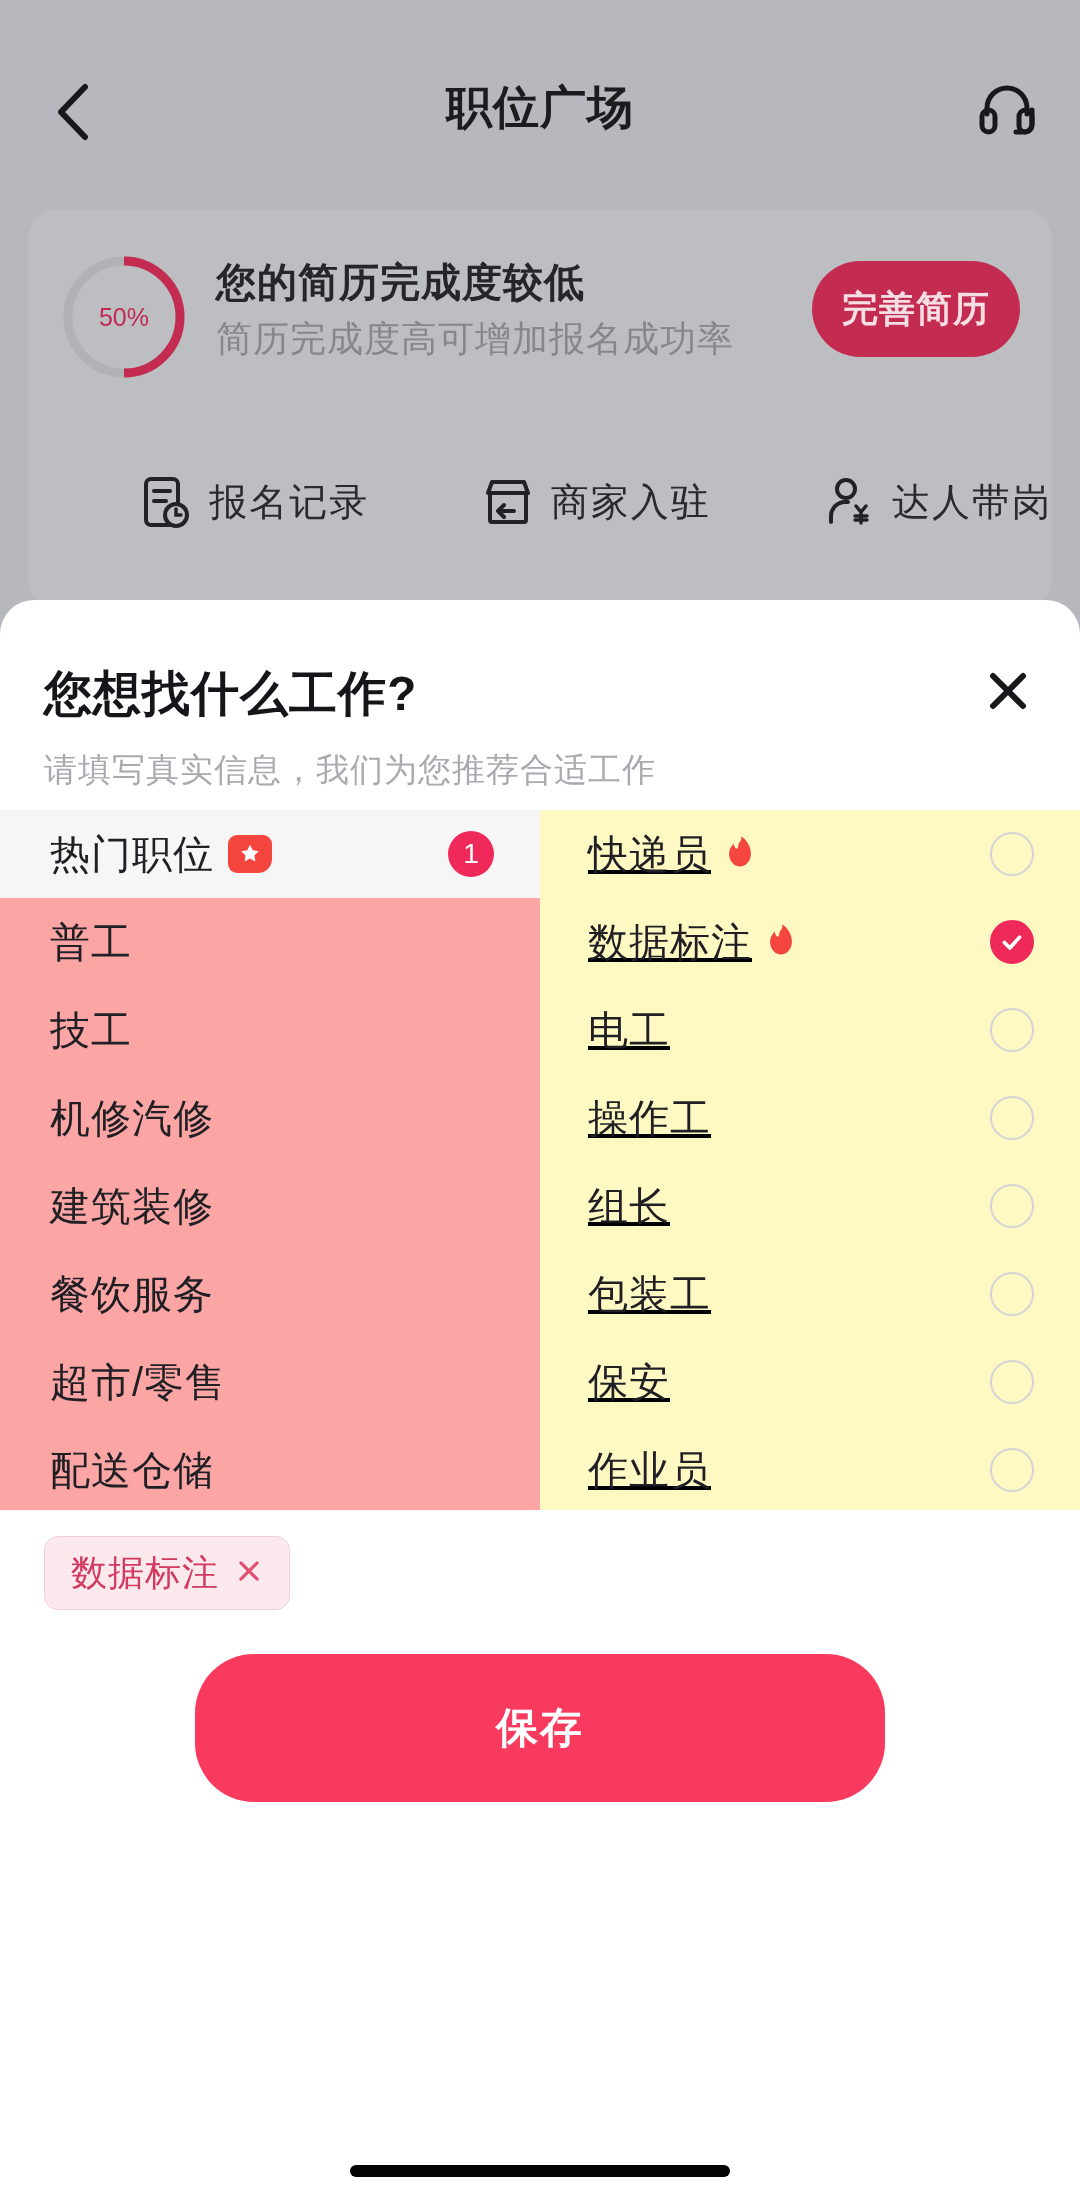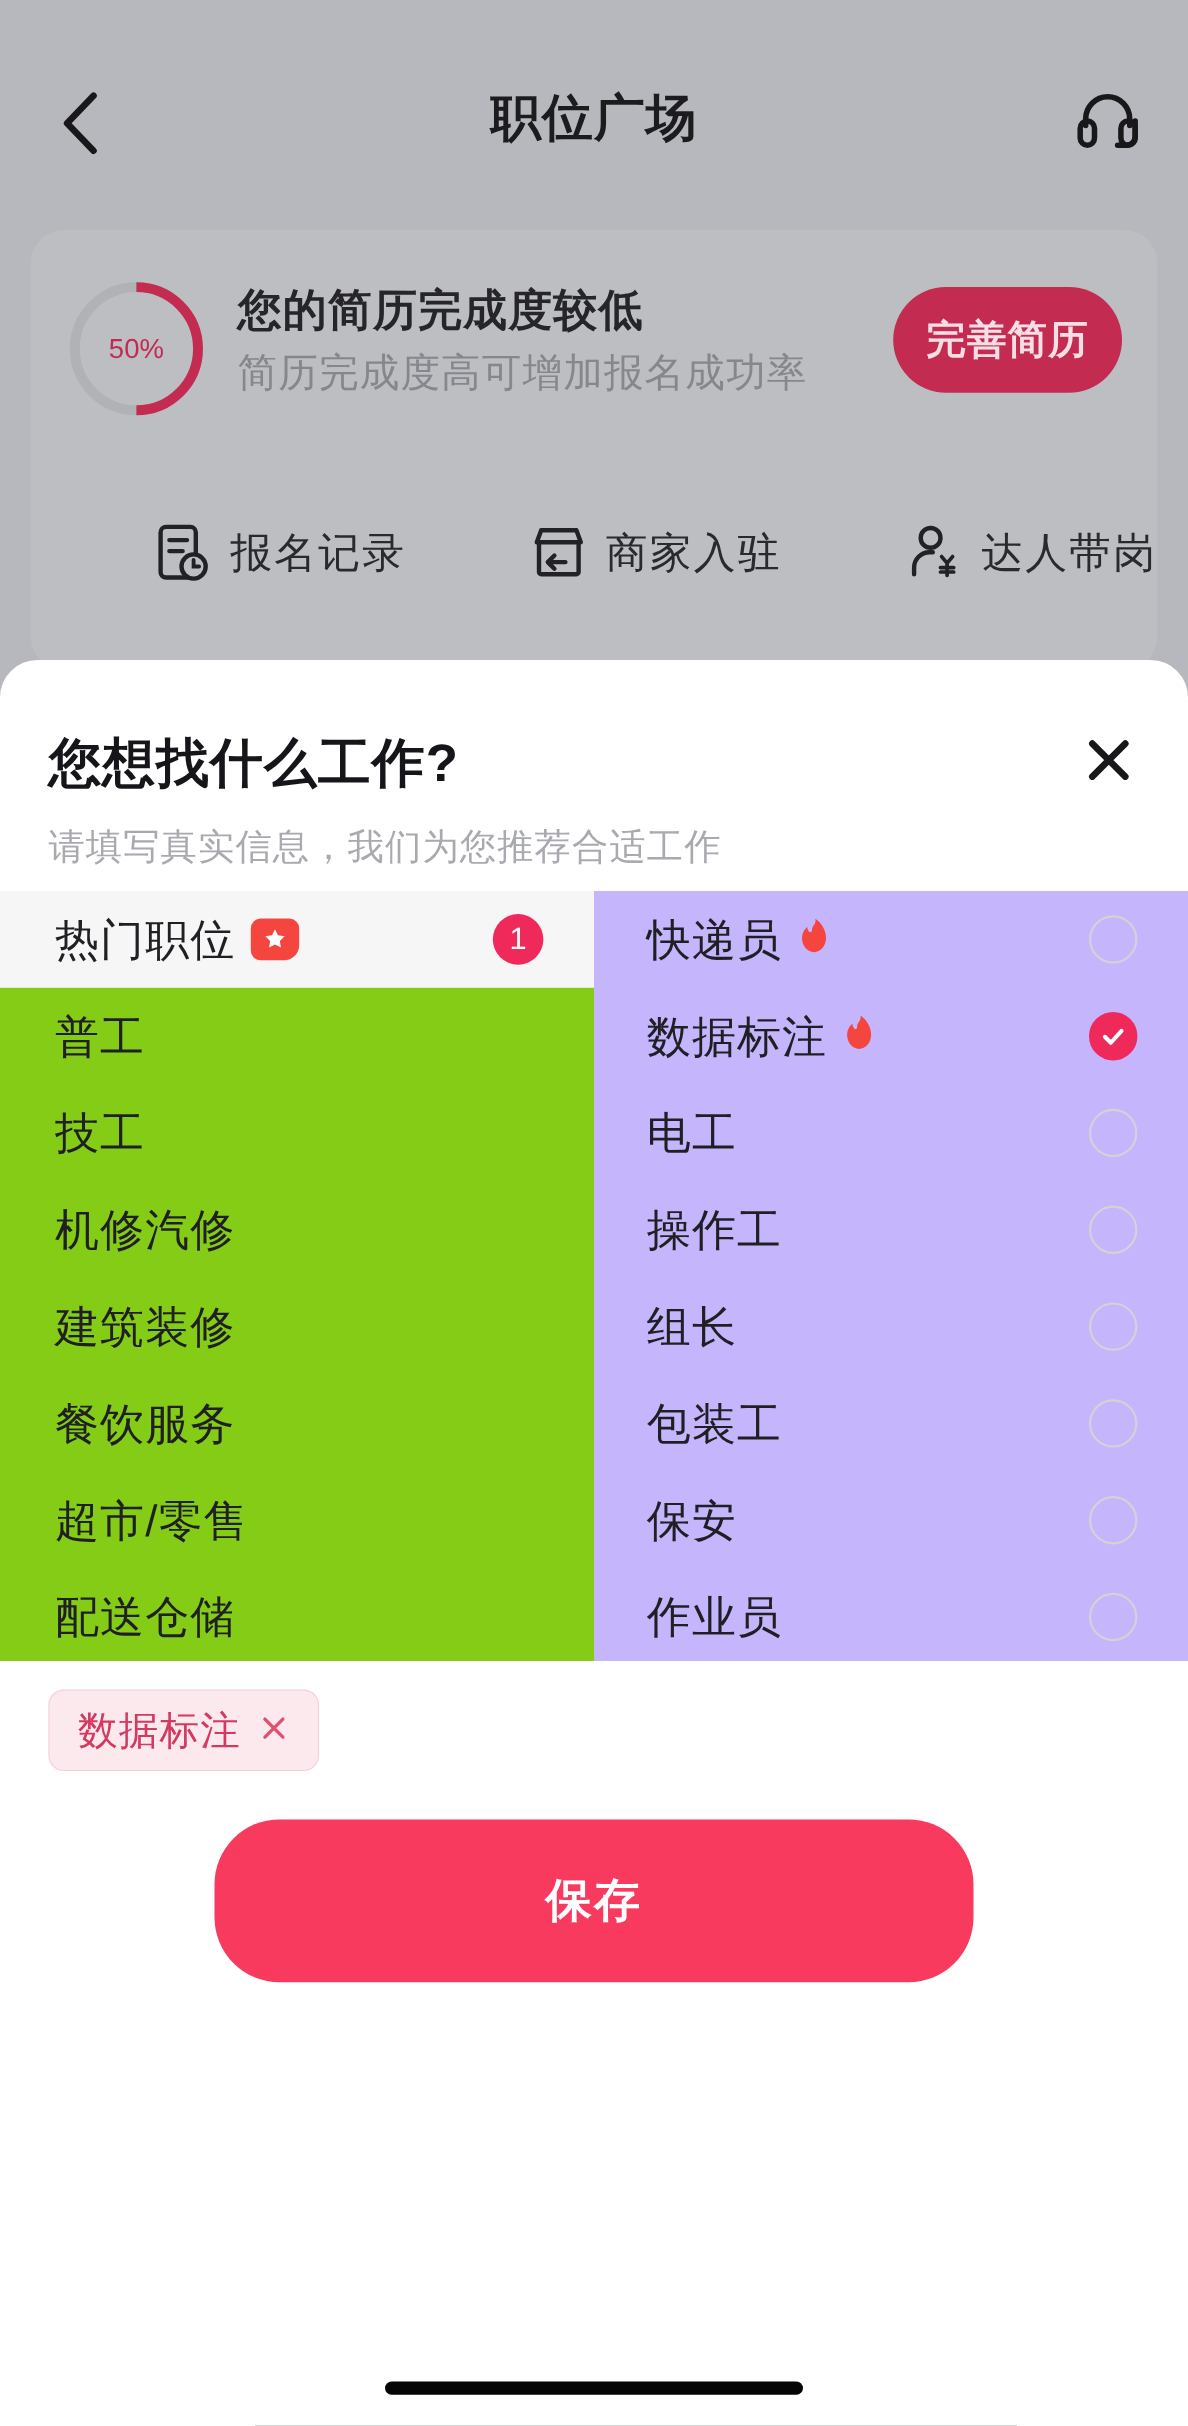--- a/index.html
+++ b/index.html
@@ -89,25 +89,26 @@
   }
   .sheet-close {
     position:absolute; right:42px; top:62px;
     width:60px; height:60px; display:flex; align-items:center; justify-content:center;
     background:none; border:none;
   }
 
   .picker { position:relative; height:700px; }
   .col-left {
     position:absolute; left:0; top:0; width:540px; height:700px;
-    background:#84cc16;
+    background:#fca5a5;
   }
   .col-right {
     position:absolute; left:540px; top:0; width:540px; height:700px;
-    background:#c4b5fd;
+    background:#fef9c3;
+    text-decoration:underline;
   }
   .cat-row {
     position:relative; height:88px; display:flex; align-items:center;
     padding-left:50px; padding-right:40px;
   }
   .cat-row.active { background:#f6f6f7; }
   .cat-label {
     font-size:40px; color:#1f1f24; letter-spacing:1px; font-weight:400;
   }
   .hot-tag {

